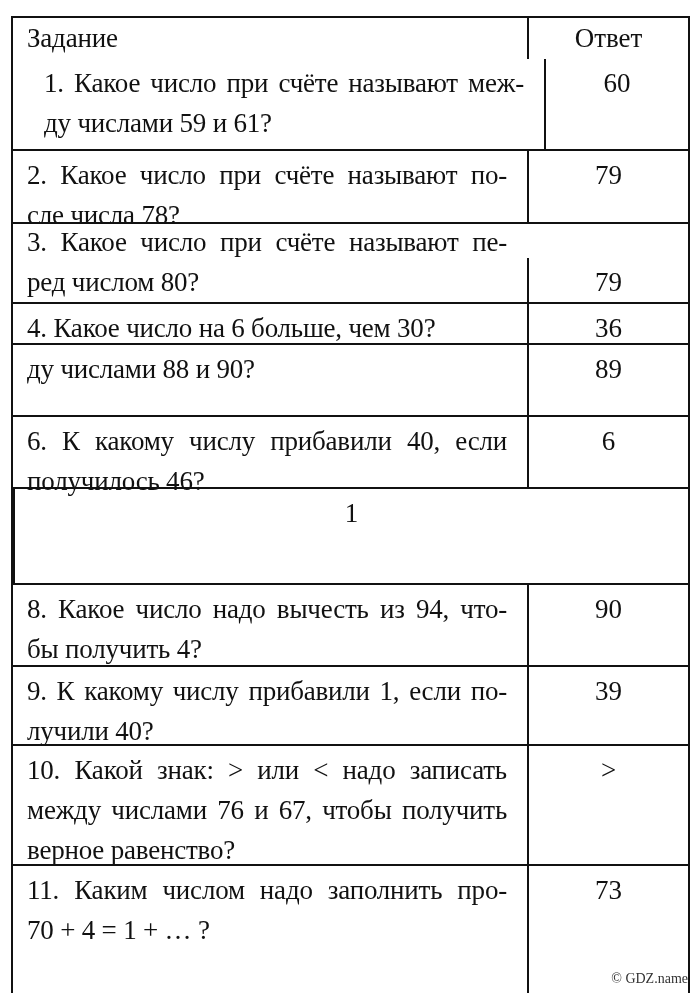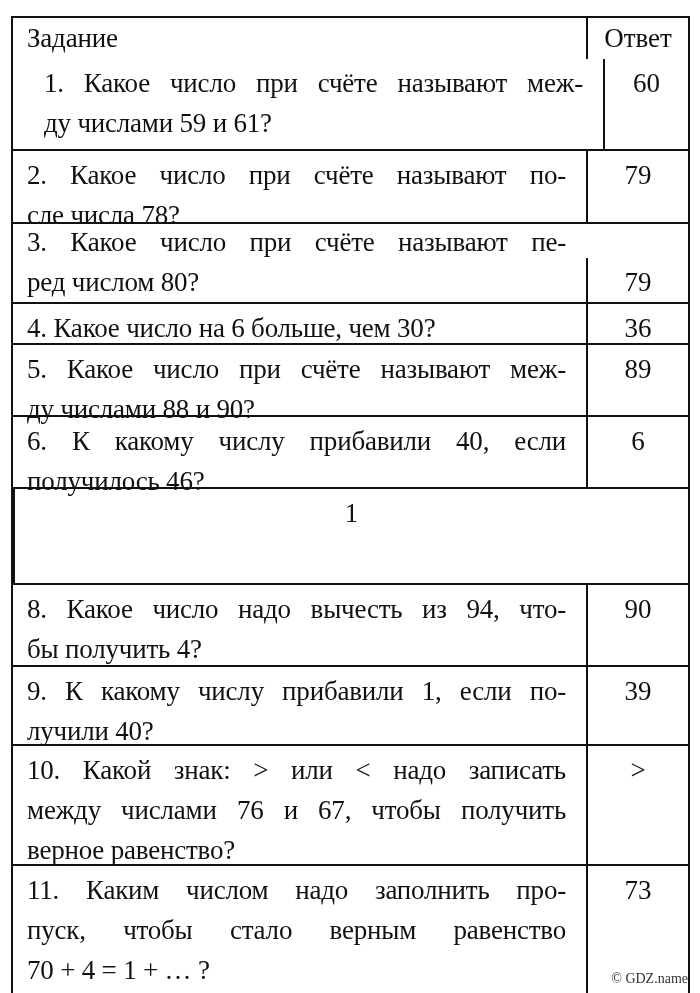--- a/index.html
+++ b/index.html
@@ -1,20 +1,20 @@
 <!DOCTYPE html>
 <html><head>
 <meta charset="utf-8">
 <style>
   html, body { margin: 0; padding: 0; background: #ffffff; }
   body { width: 700px; height: 993px; position: relative; overflow: hidden; font-family: "Liberation Serif", "DejaVu Serif", serif; color: #111; }
   .tbl { position: absolute; left: 11px; top: 16px; width: 679px; border: 2px solid #111; box-sizing: border-box; }
   .row { display: flex; border-top: 2px solid #111; box-sizing: border-box; }
   .row:first-child { border-top: none; }
-  .q { width: 573px; box-sizing: border-box; padding: 4px 20px 0 14px; font-size: 27px; line-height: 40px; text-align: justify; text-align-last: left; transform-origin: left top; letter-spacing: -0.2px; }
+  .q { width: 514px; box-sizing: border-box; padding: 4px 20px 0 14px; font-size: 27px; line-height: 40px; text-align: justify; text-align-last: left; transform-origin: left top; letter-spacing: -0.2px; }
   .a { flex: 1; border-left: 2px solid #111; box-sizing: border-box; text-align: center; font-size: 27px; line-height: 40px; padding-top: 4px; }
   .hdr .q, .hdr .a { padding-top: 2px; line-height: 36px; }
   .qline { display: block; white-space: nowrap; }
   .qline.just { text-align: justify; text-align-last: justify; white-space: normal; }
   .watermark { position: absolute; right: 12px; bottom: 6px; font-size: 14px; font-family: "Liberation Serif", serif; color: #333; }
 </style>
 </head>
 <body>
 
 <div class="tbl">
@@ -45,21 +45,20 @@
         <div class="a">79</div>
       </div>
       <div class="row" style="height: 41px;">
         <div class="q">
           <span class="qline">4. Какое число на 6 больше, чем 30?</span>
         </div>
         <div class="a">36</div>
       </div>
       <div class="row" style="height: 72px;">
         <div class="q">
-          <span class="qline just">5. Какое число при счёте называют меж-</span>
           <span class="qline">ду числами 88 и 90?</span>
         </div>
         <div class="a">89</div>
       </div>
       <div class="row" style="height: 72px;">
         <div class="q">
           <span class="qline just">6. К какому числу прибавили 40, если</span>
           <span class="qline">получилось 46?</span>
         </div>
         <div class="a">6</div>
@@ -85,21 +84,20 @@
         <div class="q">
           <span class="qline just">10. Какой знак: &gt; или &lt; надо записать</span>
           <span class="qline just">между числами 76 и 67, чтобы получить</span>
           <span class="qline">верное равенство?</span>
         </div>
         <div class="a">&gt;</div>
       </div>
       <div class="row" style="height: 200px;">
         <div class="q">
           <span class="qline just">11. Каким числом надо заполнить про-</span>
-          <span class="qline just">пуск, чтобы стало верным равенство</span>
           <span class="qline">70 + 4 = 1 + … ?</span>
         </div>
         <div class="a">73</div>
       </div>
     </div>
 </div>
 
 <div class="watermark">© GDZ.name</div>
 
 </body></html>

